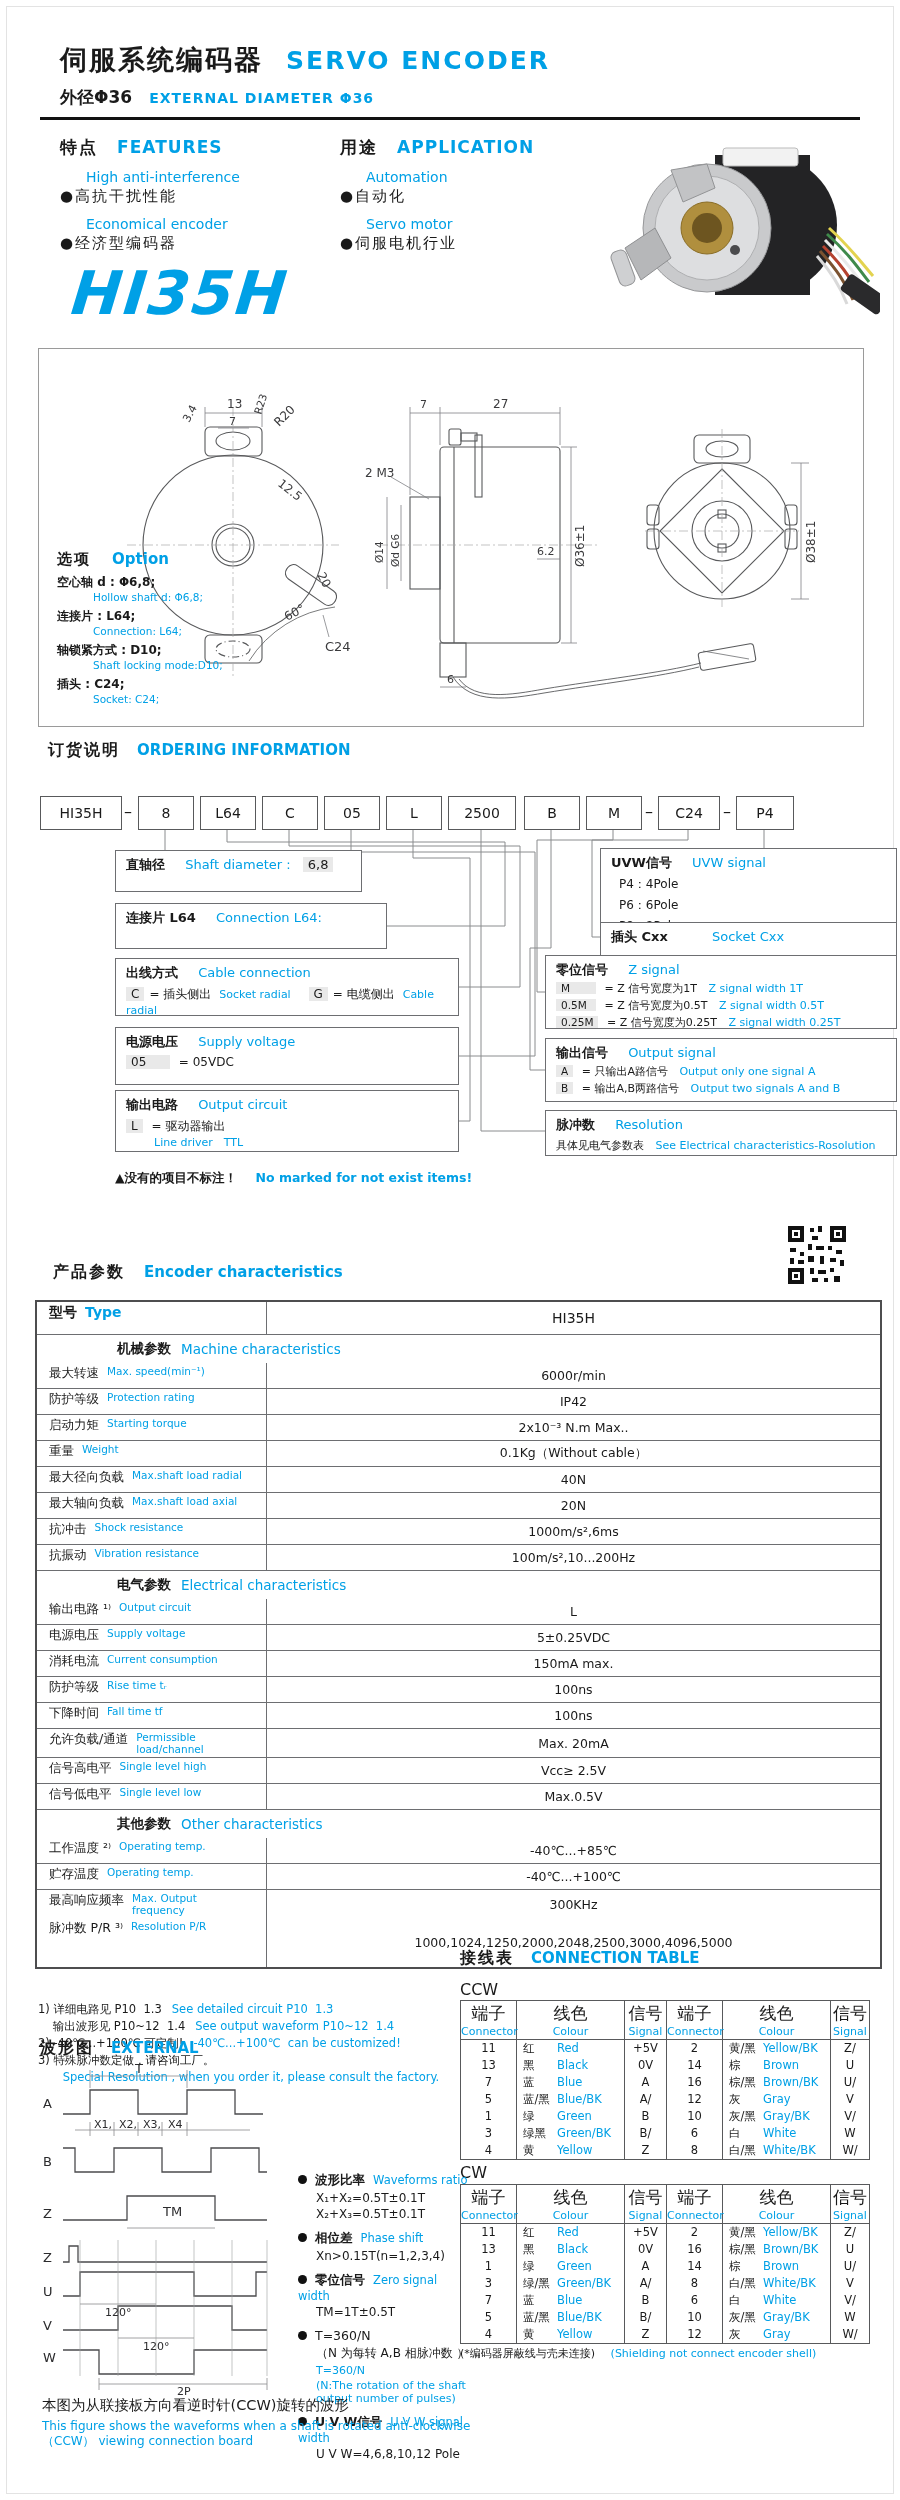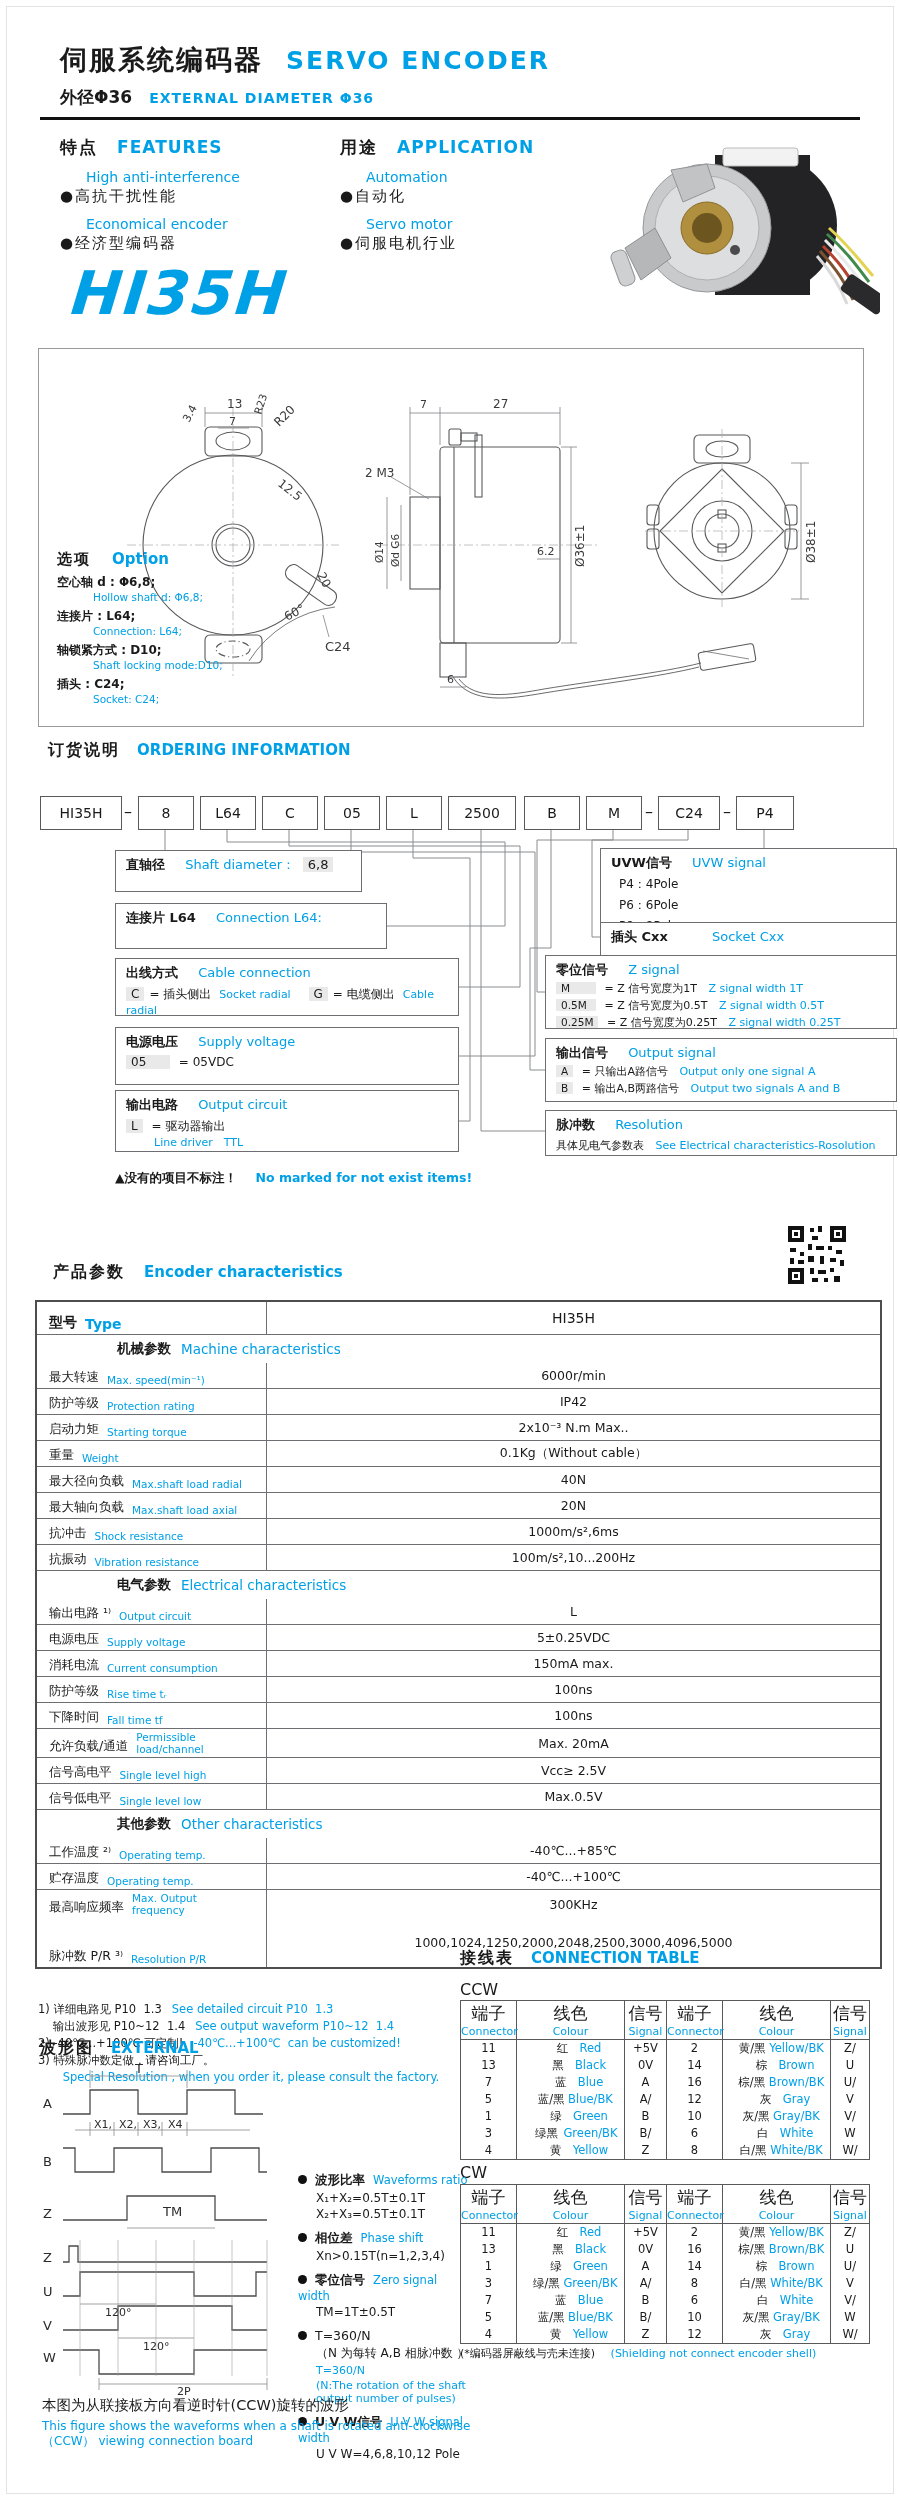--- a/index.html
+++ b/index.html
@@ -37,21 +37,21 @@
   .chip{background:#e9e9e9;padding:0 5px;margin-right:5px;display:inline-block;font-size:12px}
   .orow{margin-top:4px;font-size:12px}
   .orow .en{font-size:11px;margin-left:8px}
   .small-rows .orow{margin-top:2px;font-size:11px}
   .ord-note{position:absolute;left:115px;top:382px;font-size:12.5px;font-weight:bold;z-index:2}
   .ord-note .en{font-weight:bold;font-size:12.5px;margin-left:14px}
   
   .spec-table{position:absolute;left:35px;top:1300px;width:843px;border:2px solid #4d4d4f;background:#fff}
   .spec-row{display:grid;grid-template-columns:230px 1fr;border-top:1px solid #6d6e71;min-height:25px;align-items:stretch}
   .spec-row:first-child{border-top:none}
-  .spec-label{border-right:1px solid #6d6e71;display:flex;align-items:flex-end;padding:2px 16px 2px 12px;gap:8px}
+  .spec-label{border-right:1px solid #6d6e71;display:flex;align-items:flex-start;padding:2px 16px 2px 12px;gap:8px}
   .spec-label .cn{font-size:12.5px;white-space:nowrap}
   .spec-label .en{font-size:10.5px}
   .spec-value{display:flex;align-items:center;justify-content:center;font-size:12.5px;text-align:center}
   .type-row{min-height:32px}
   .type-row .cn{font-size:14px;font-weight:bold}
   .type-row .en{font-size:14px;font-weight:bold}
   .type-row .spec-value{font-size:14px}
   .spec-section{border-top:1px solid #6d6e71;min-height:28px;display:flex;align-items:center;padding-left:80px;gap:10px}
   .spec-section .cn{font-size:13.5px;font-weight:bold}
   .spec-section .en{font-size:13.5px;font-weight:normal}
@@ -64,21 +64,21 @@
   .conn-h .c1{font-size:16px;font-weight:bold;letter-spacing:2px}
   .conn-h .c2{font-size:15px;font-weight:bold;margin-left:12px}
   .dirlabel{position:absolute;font-size:16px}
   .ctable{position:absolute;width:408px;border:1.5px solid #58595b;background:#fff}
   .ct-hrow,.ct-row{display:grid;grid-template-columns:56px 108px 42px 56px 108px 38px}
   .ct-hrow>div{border-right:1px solid #58595b;border-bottom:1px solid #58595b;text-align:center;padding:1px 0}
   .ct-hrow>div:last-child,.ct-row>span:last-child{border-right:none}
   .ct-hrow .hcn{display:block;font-size:17px}
   .ct-hrow .hen{display:block;font-size:11px}
   .ct-row>span{border-right:1px solid #58595b;font-size:11.5px;line-height:17px;text-align:center}
-  .ct-row .ct-w{text-align:center;padding-left:6px}
+  .ct-row .ct-w{text-align:left;padding-left:6px}
   .ct-w b{font-weight:normal;display:inline-block;min-width:34px}
   .ct-w i{font-style:normal;color:#00a0e6}
   .conn-note{position:absolute;left:460px;top:2346px;font-size:11px}
   .conn-note .en{margin-left:12px}
   
   .wave-h{position:absolute;left:40px;top:2038px}
   .wave-h .c1{font-size:16px;font-weight:bold;letter-spacing:2px}
   .wave-h .c2{font-size:15px;font-weight:bold;margin-left:12px}
   .wnotes{position:absolute;left:298px;top:2172px;width:172px;font-size:12px}
   .wnote{margin-bottom:9px}

